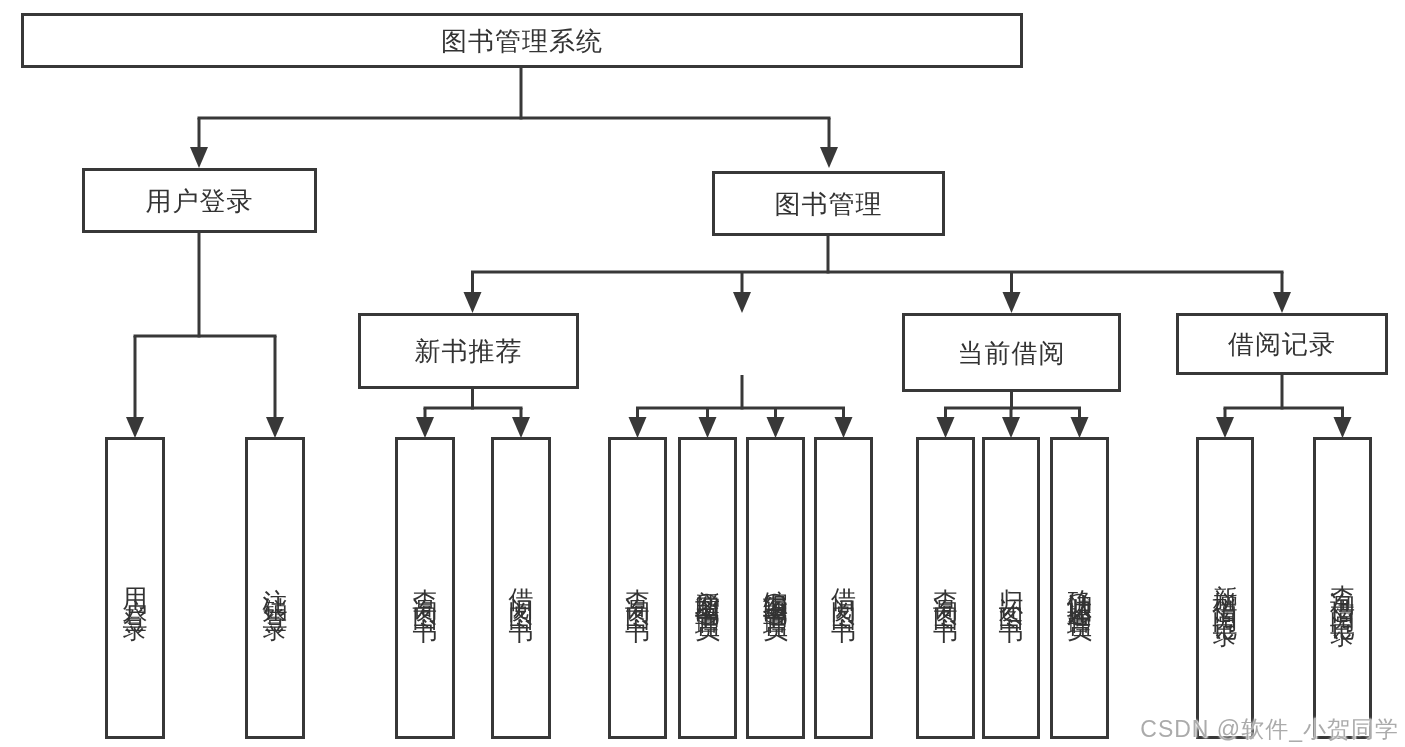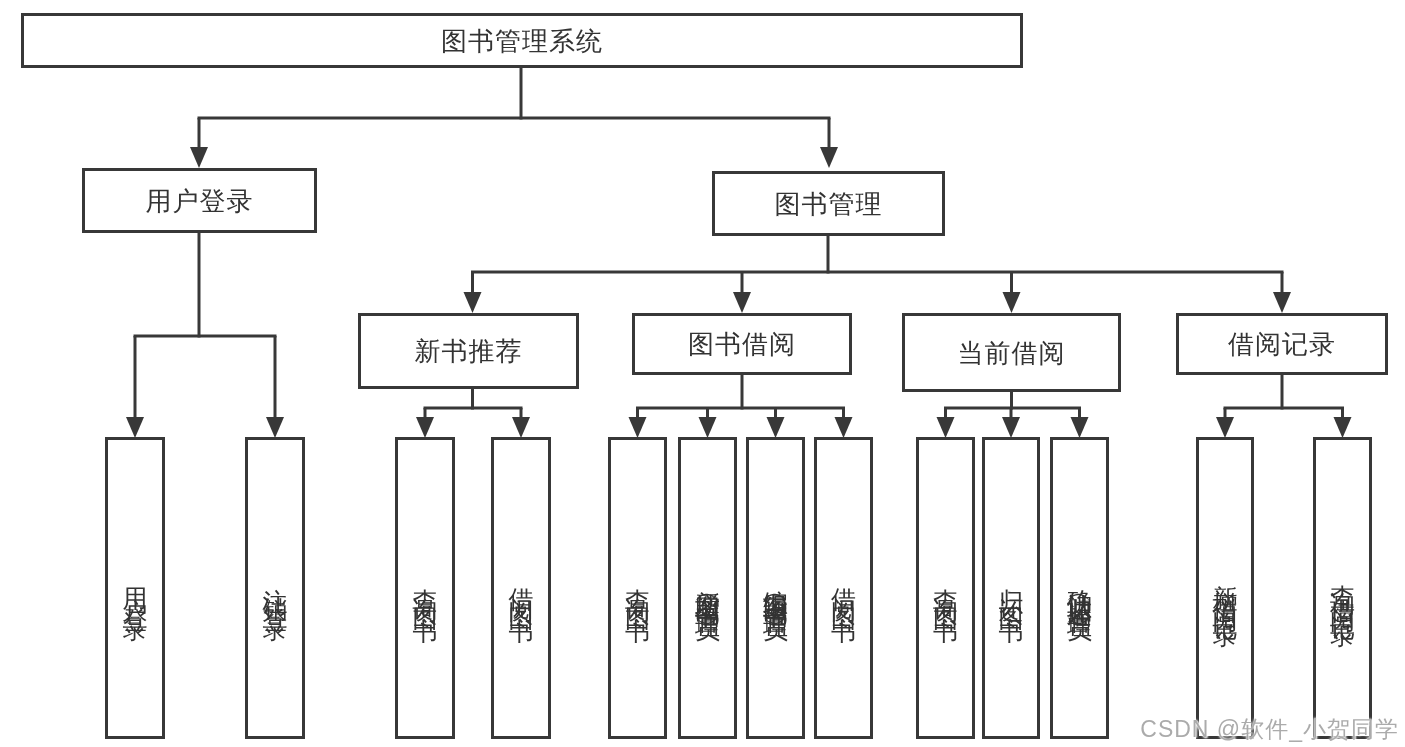--- a/index.html
+++ b/index.html
@@ -147,21 +147,20 @@
       <path d="M1333.5,417 H1351.5 L1342.5,438 Z"></path>
     </g>
   </svg>
 
   <div class="box" style="left:21px; top:13px; width:1002px; height:55px;">图书管理系统</div>
 
   <div class="box" style="left:82px; top:168px; width:235px; height:65px;">用户登录</div>
   <div class="box" style="left:712px; top:171px; width:233px; height:65px;">图书管理</div>
 
   <div class="box" style="left:342px; top:313px; width:221px; height:76px;margin-left:16px;">新书推荐</div>
-  <div class="box" style="left:632px; top:313px; width:220px; height:62px;">图书借阅</div>
   <div class="box" style="left:902px; top:313px; width:219px; height:79px;">当前借阅</div>
   <div class="box" style="left:1176px; top:313px; width:212px; height:62px;">借阅记录</div>
 
   <div class="box vbox ls10" style="left:105px; top:437px; width:60px; height:302px;">用户登录</div>
   <div class="box vbox ls10" style="left:245px; top:437px; width:60px; height:302px;">注销登录</div>
 
   <div class="box vbox ls10" style="left:395px; top:437px; width:60px; height:302px;">查询图书</div>
   <div class="box vbox ls10" style="left:491px; top:437px; width:60px; height:302px;">借阅图书</div>
 
   <div class="box vbox ls10" style="left:608px; top:437px; width:59px; height:302px;">查询图书</div>

